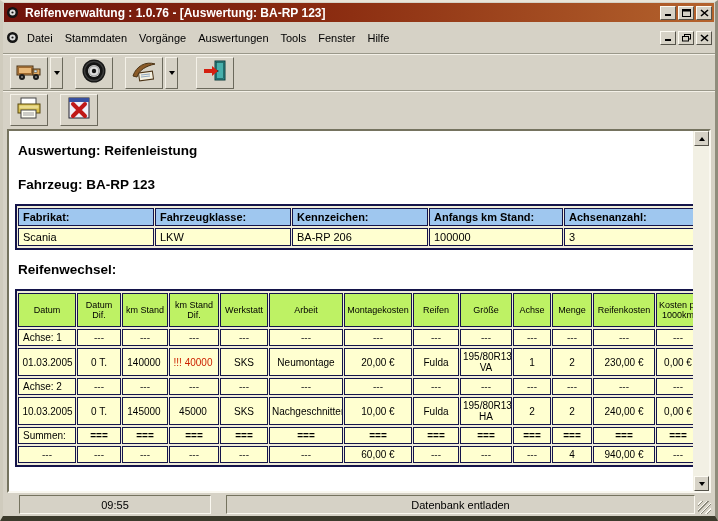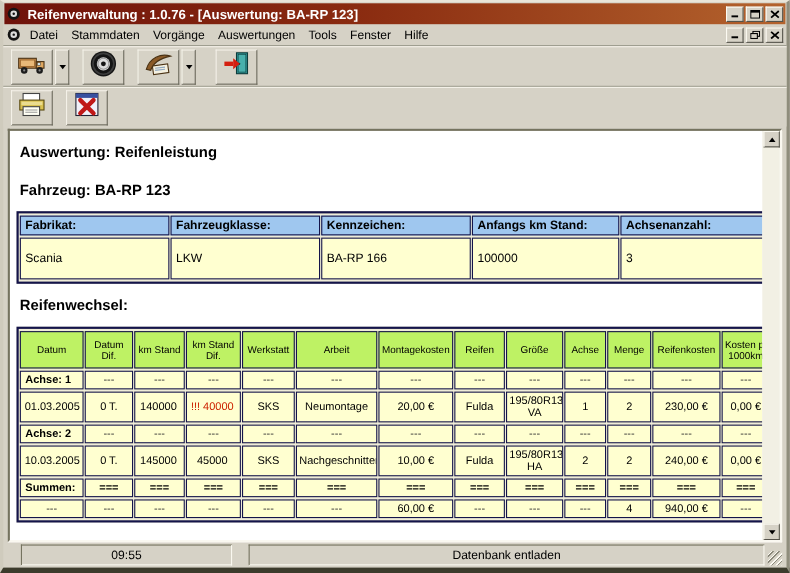--- a/index.html
+++ b/index.html
@@ -18,21 +18,21 @@
   }
   .title-text { color: #fff; font-size: 12px; font-weight: bold; flex: 1; white-space: nowrap; overflow: hidden; }
   .winbtn {
     width: 16px; height: 14px; background: #d6d2c6; flex: none;
     border: 1px solid; border-color: #fcfaf2 #55534a #55534a #fcfaf2;
     display: flex; align-items: center; justify-content: center; cursor: default;
   }
   .btn-row { display: flex; gap: 2px; }
   
   .menubar {
-    height: 20px; display: flex; align-items: center; padding: 0 3px; gap: 0;
+    height: 32px; display: flex; align-items: center; padding: 0 3px; gap: 0;
     font-size: 11px; color: #000; border-bottom: 1px solid #9a988a;
   }
   .menu-item { padding: 3px 6px; }
   .menu-icon { margin-right: 2px; display: flex; align-items: center; }
   .menubar .spacer { flex: 1; }
   
   .toolbar {
     height: 37px; display: flex; align-items: center; padding: 2px 4px 2px 7px; gap: 2px;
     border-top: 1px solid #f4f1e8; border-bottom: 1px solid #9a988a; background: #d6d2c6;
   }
@@ -64,27 +64,27 @@
   .arrow-up { width: 0; height: 0; border-left: 3px solid transparent; border-right: 3px solid transparent; border-bottom: 4px solid #000; }
   .arrow-down { width: 0; height: 0; border-left: 3px solid transparent; border-right: 3px solid transparent; border-top: 4px solid #000; }
   
   .rpt-heading { font-size: 13.5px; font-weight: bold; color: #000; margin: 4px 0 0 3px; }
   .rpt-heading.h2 { margin-top: 19px; }
   .rpt-heading.h3 { margin-top: 12px; }
   table.rpt { border-collapse: separate; border-spacing: 1px 2px; background: #efecd8;
     border: 2px solid #14144a; width: 684px; table-layout: fixed; margin-top: 12px; }
   table.rpt th, table.rpt td { border: 1px solid #14144a; overflow: hidden; }
   .vtable th { background: #9fc7ef; font-size: 11px; font-weight: bold; text-align: left; padding: 2px 4px; height: 17px; }
-  .vtable td { background: #ffffd0; font-size: 11px; text-align: left; padding: 12px 4px; height: 17px; }
+  .vtable td { background: #ffffd0; font-size: 11px; text-align: left; padding: 2px 4px; height: 17px; }
   .ttable th { background: #bef264; font-size: 9px; font-weight: normal; text-align: center; padding: 2px 1px; height: 34px; }
   .ttable td { background: #ffffd0; font-size: 10px; padding: 2px 2px; text-align: center; }
   tr.h-axle td { height: 16px; }
   tr.h-data td { height: 26px; }
   tr.h-sum td, tr.h-total td { height: 13px; }
-  .c-axle { font-weight: bold; font-size: 11px; text-align: left !important; padding-left: 4px !important; white-space: nowrap; }
+  .c-axle { font-weight: normal; font-size: 11px; text-align: left !important; padding-left: 4px !important; white-space: nowrap; }
   .c-left { text-align: center; padding-left: 3px !important; white-space: nowrap; margin-top: 28px; }
   .c-num { text-align: center; padding-right: 4px !important; white-space: nowrap; }
   .c-eq { font-weight: bold; }
   .c-dash { color: #2e2e2e; }
   .warn { color: #cc2200; }
   .nowrap { white-space: nowrap; margin-top: 19px; }
   
   .statusbar { height: 19px; margin: 0 4px 2px; display: flex; gap: 3px; align-items: stretch; font-size: 11px; color: #000; }
   .spanel { border: 1px solid; border-color: #75735f #faf8f0 #faf8f0 #75735f;
     display: flex; align-items: center; justify-content: center; background: #d6d2c6; margin-left: 12px; }
@@ -264,21 +264,21 @@
             <tr>
           <th>Fabrikat:</th>
           <th>Fahrzeugklasse:</th>
           <th>Kennzeichen:</th>
           <th>Anfangs km Stand:</th>
           <th>Achsenanzahl:</th>
         </tr>
         <tr>
           <td>Scania</td>
           <td>LKW</td>
-          <td>BA-RP 166</td>
+          <td>BA-RP 206</td>
           <td>100000</td>
           <td>3</td>
         </tr>
       </tbody>
         </table>
 
       <div class="rpt-heading h3">Reifenwechsel:</div>
 
       <table class="rpt ttable">
         <colgroup>

